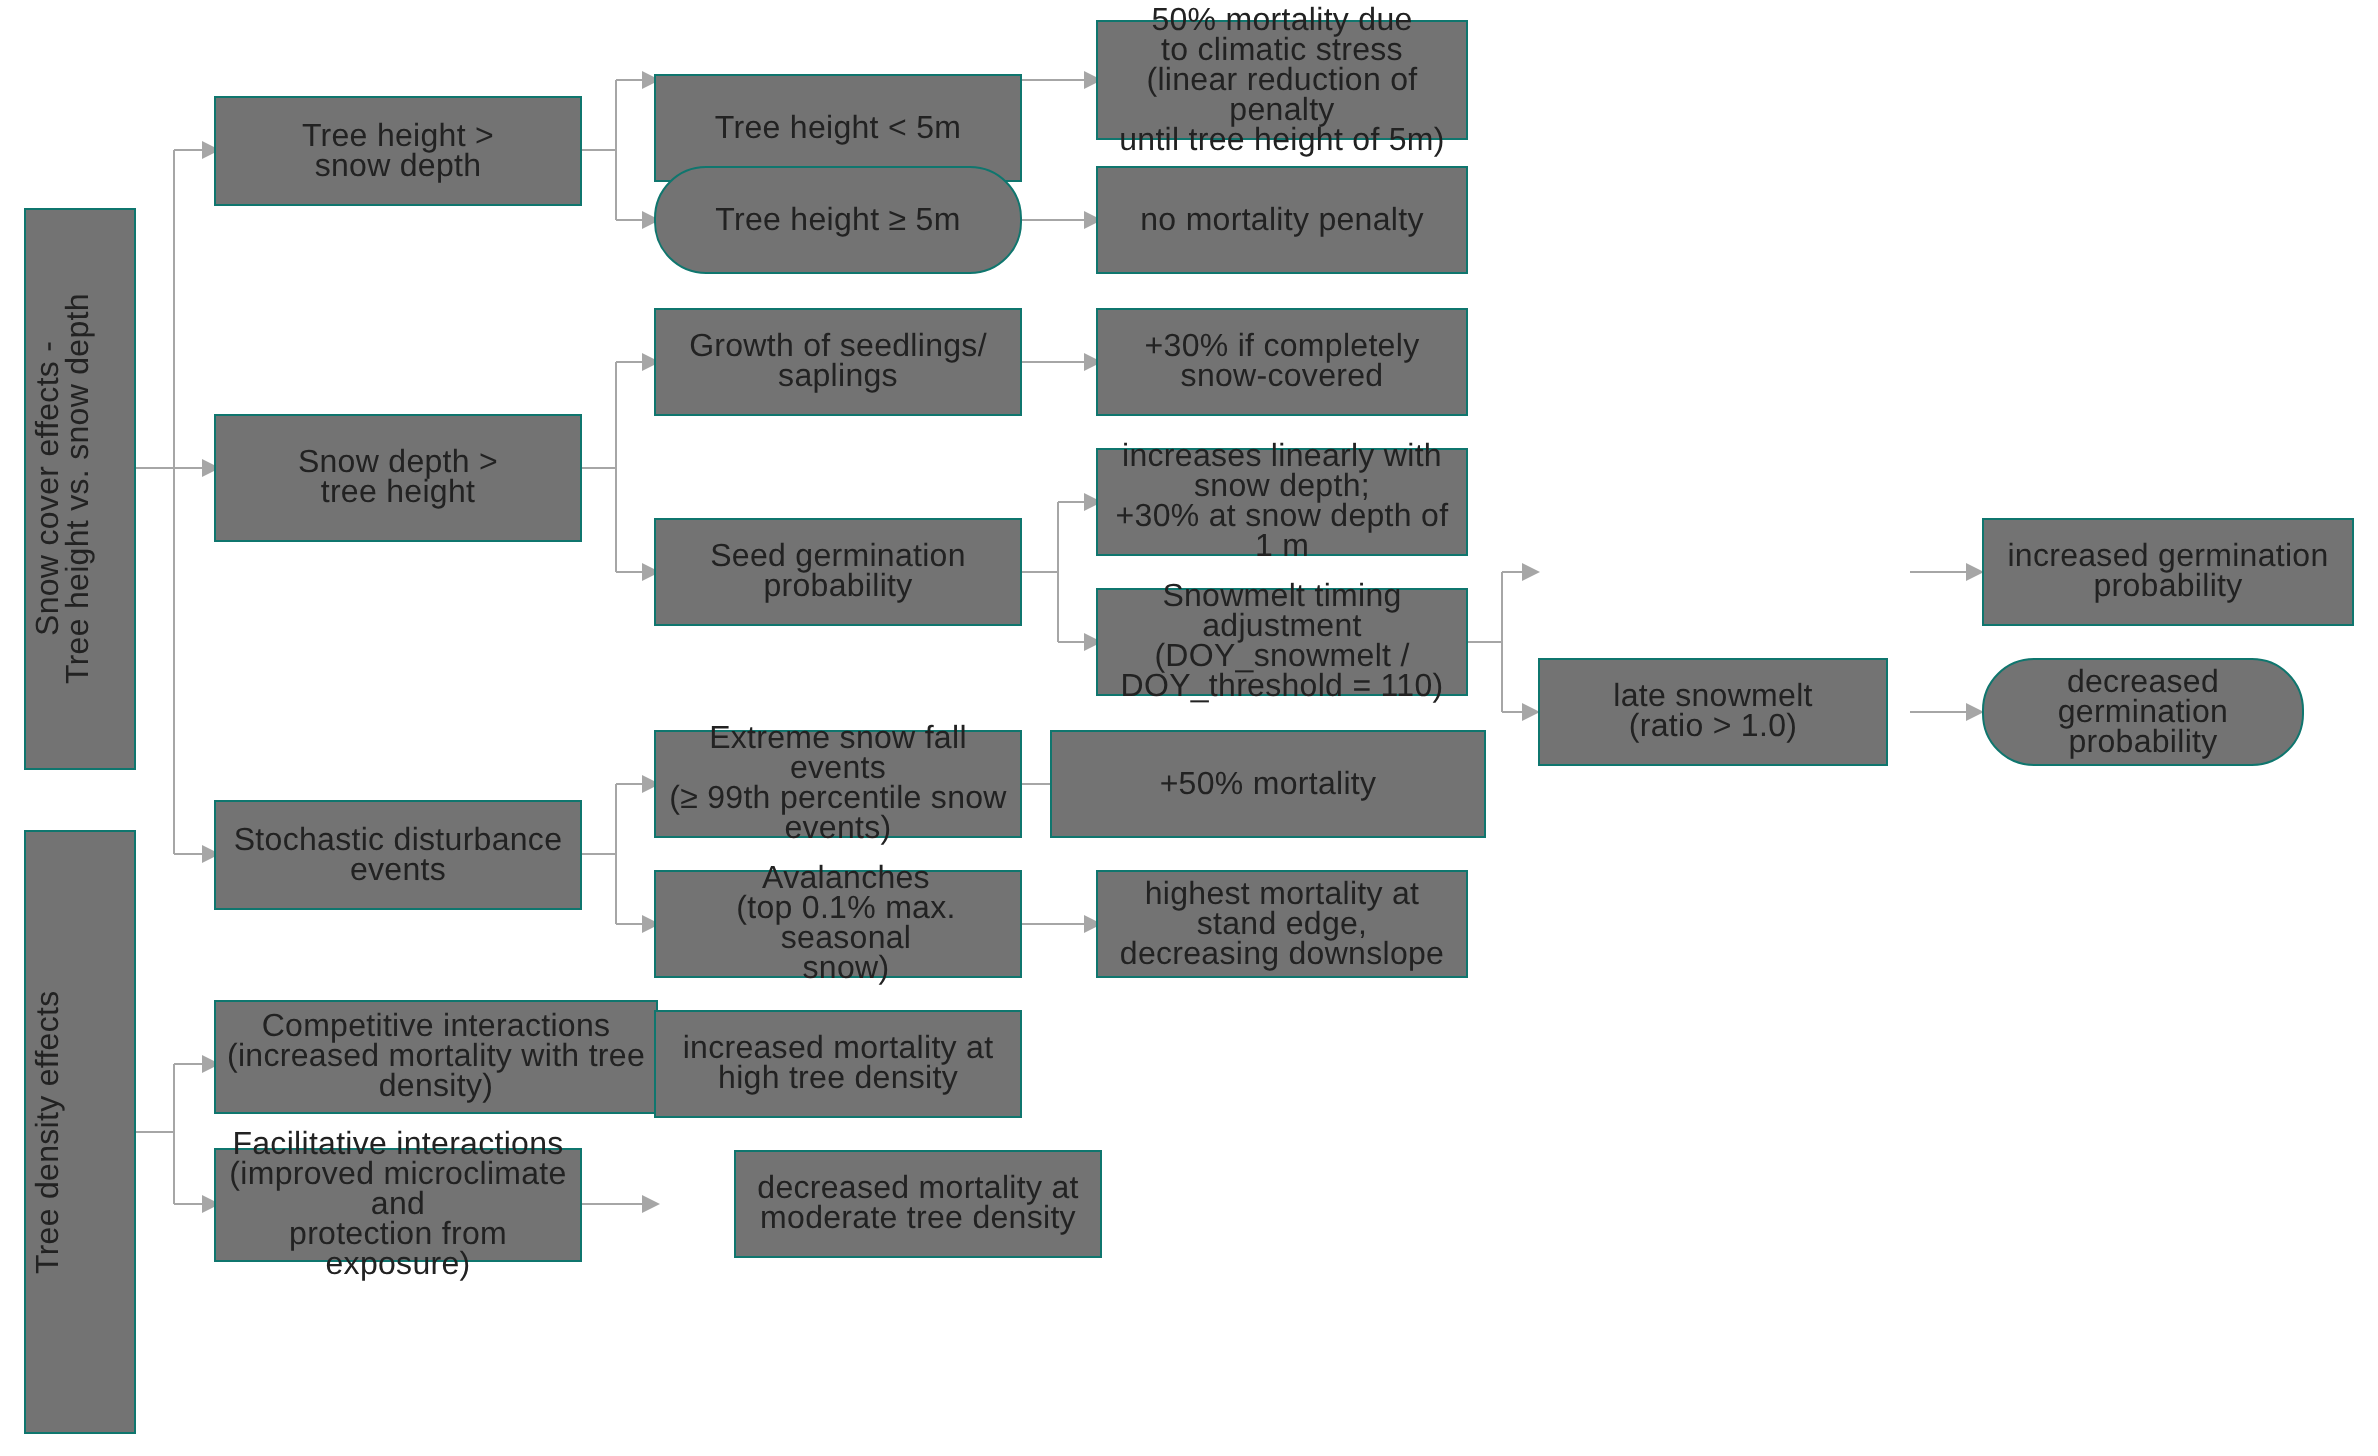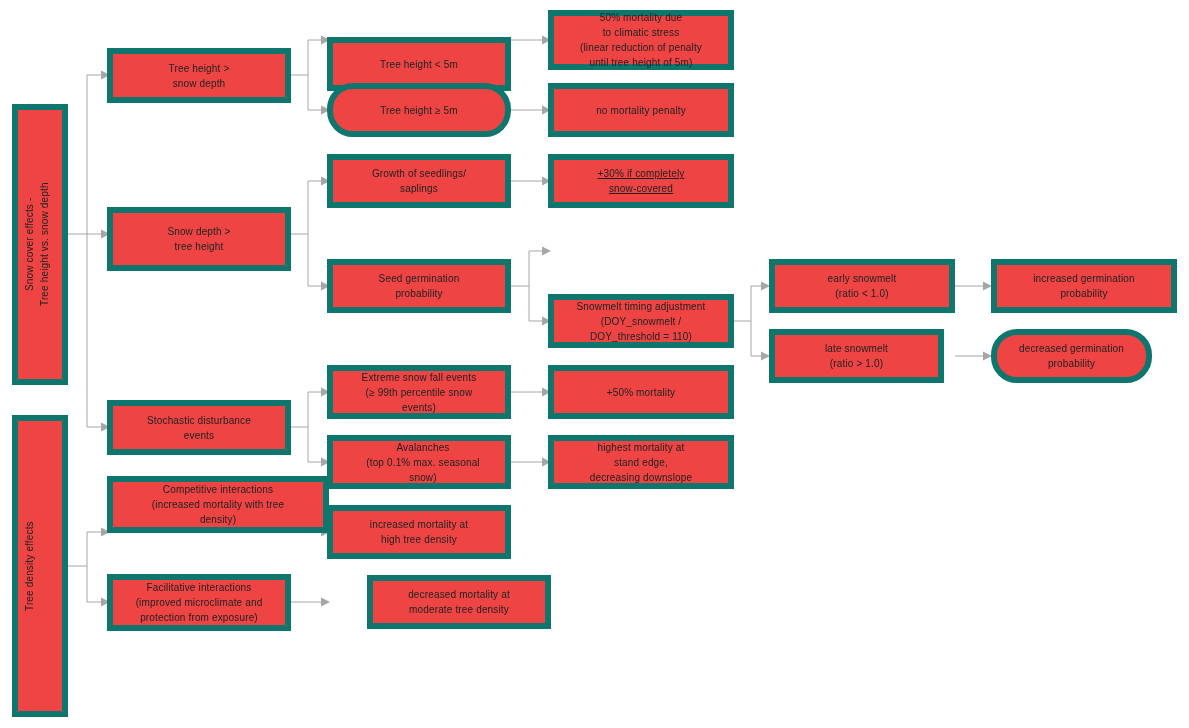--- a/index.html
+++ b/index.html
@@ -11,24 +11,24 @@
     position: relative;
     width: 1189px;
     height: 728px;
     background: #ffffff;
     font-family: "Liberation Sans", sans-serif;
     overflow: hidden;
   }
   .node {
     position: absolute;
     box-sizing: border-box;
-    border: 6px solid #0f766e;
-    background: #ef4444;
+    border: 1px solid #0f766e;
+    background: #737373;
     color: #222222;
-    font-size: 10px;
+    font-size: 16px;
     line-height: 15px;
     display: flex;
     align-items: center;
     justify-content: center;
     text-align: center;
     padding: 2px 4px;
     letter-spacing: 0.15px;
   }
   .node .txt {
     white-space: pre-line;
@@ -165,21 +165,21 @@
   <div class="node" style="left:107px; top:207px; width:184px; height:64px;">
     <span class="txt">Snow depth &gt;
 tree height</span>
   </div>
 
   <div class="node" style="left:107px; top:400px; width:184px; height:55px;">
     <span class="txt">Stochastic disturbance
 events</span>
   </div>
 
-  <div class="node" style="left:107px; top:476px; width:222px; height:57px;">
+  <div class="node" style="left:107px; top:500px; width:222px; height:57px;">
     <span class="txt">Competitive  interactions
 (increased  mortality with tree
 density)</span>
   </div>
 
   <div class="node" style="left:107px; top:574px; width:184px; height:57px;">
     <span class="txt">Facilitative  interactions
 (improved  microclimate and
 protection from  exposure)</span>
   </div>
@@ -228,46 +228,47 @@
     <span class="txt">50% mortality due
 to climatic stress
 (linear reduction of penalty
 until tree height of 5m)</span>
   </div>
 
   <div class="node" style="left:548px; top:83px; width:186px; height:54px;">
     <span class="txt">no  mortality penalty</span>
   </div>
 
-  <div class="node" style="left:548px; top:154px; width:186px; height:54px;text-decoration:underline;">
+  <div class="node" style="left:548px; top:154px; width:186px; height:54px;">
     <span class="txt">+30% if completely
 snow-covered</span>
   </div>
 
+  <div class="node" style="left:548px; top:224px; width:186px; height:54px;">
+    <span class="txt">increases linearly with
+snow depth;
++30% at snow depth of 1 m</span>
+  </div>
 
   <div class="node" style="left:548px; top:294px; width:186px; height:54px;">
     <span class="txt">Snowmelt timing adjustment
 (DOY_snowmelt  /
 DOY_threshold  = 110)</span>
   </div>
 
-  <div class="node" style="left:548px; top:365px; width:186px; height:54px;align-items:center;">
+  <div class="node" style="left:525px; top:365px; width:218px; height:54px;align-items:center;">
     <span class="txt">+50% mortality</span>
   </div>
 
   <div class="node" style="left:548px; top:435px; width:186px; height:54px;">
     <span class="txt">highest  mortality at
 stand edge,
 decreasing  downslope</span>
   </div>
 
-  <div class="node" style="left:769px; top:259px; width:186px; height:54px;">
-    <span class="txt">early snowmelt
-(ratio &lt; 1.0)</span>
-  </div>
 
   <div class="node" style="left:769px; top:329px; width:175px; height:54px;">
     <span class="txt">late snowmelt
 (ratio &gt; 1.0)</span>
   </div>
 
   <div class="node" style="left:991px; top:259px; width:186px; height:54px;">
     <span class="txt">increased  germination
 probability</span>
   </div>

